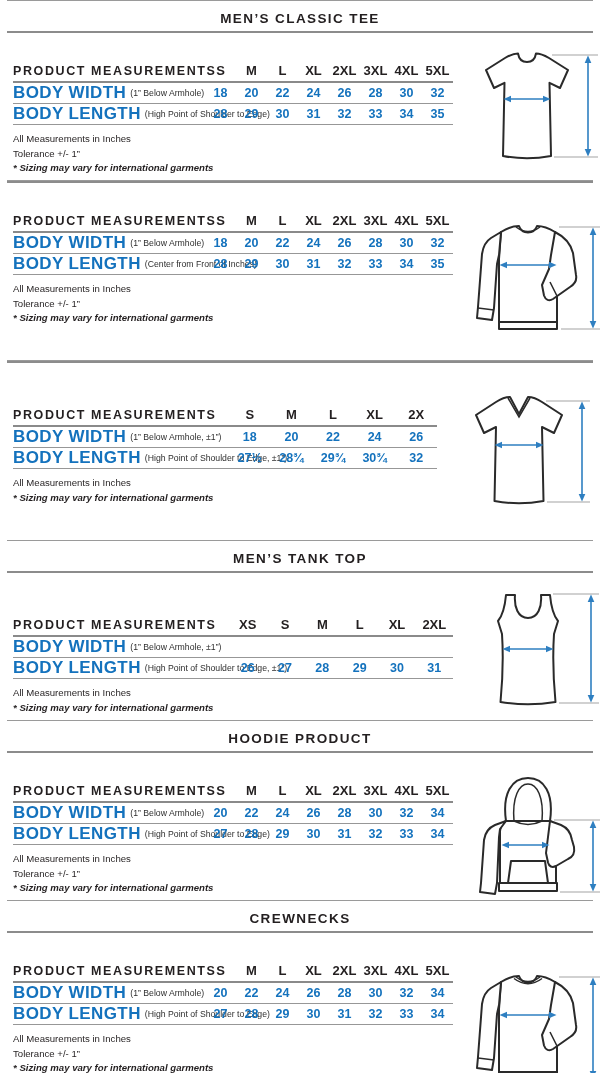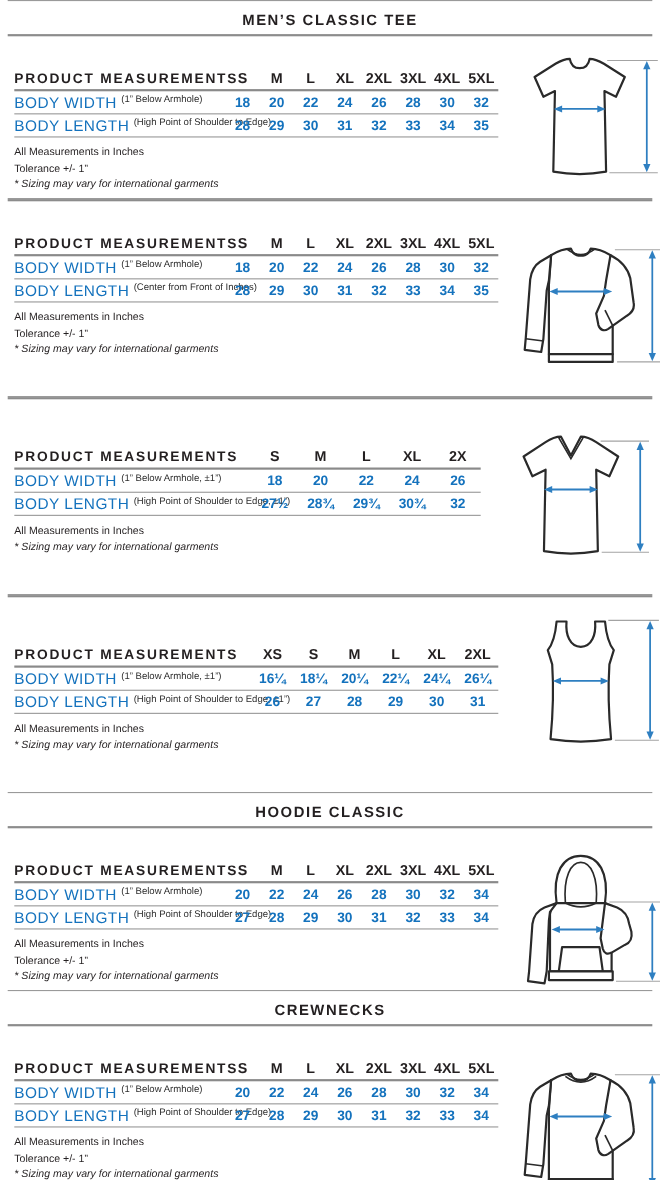--- a/index.html
+++ b/index.html
@@ -13,32 +13,32 @@
   .rule.thick{border-top:2px solid #8c8c8c}
   .title{margin:0;padding:10px 0 5px;text-align:center;font-size:13.5px;font-weight:800;letter-spacing:1.4px;color:var(--ink)}
   .secbody{display:flex;padding:0 6px 0 13px}
   .left{width:440px;flex:none}
   .left.narrow{width:424px}
   .mt-std{margin-top:28px}
   .mt-deep{margin-top:42px}
   .row{display:flex}
   .thead{height:22px;align-items:flex-end;padding-bottom:3px;border-bottom:2px solid #8a8a8a}
   .drow{height:21px;align-items:center;border-bottom:1.5px solid #979797}
-  .lbl{width:192px;flex:none;display:flex;align-items:flex-start;gap:4px;white-space:nowrap}
+  .lbl{width:192px;flex:none;display:flex;align-items:center;gap:4px;white-space:nowrap}
   .widelbl .lbl{width:216px}
   .hlabel{font-size:12.5px;font-weight:800;letter-spacing:1.6px;color:var(--ink)}
   .cells{flex:1;display:flex}
   .cell{flex:1;text-align:center}
   .szh{font-size:13px;font-weight:800;color:var(--ink)}
-  .rowname{font-size:14px;font-weight:400;color:var(--blue);letter-spacing:.4px}
+  .rowname{font-size:17px;font-weight:700;color:var(--blue);letter-spacing:.4px}
   .rowdetail{font-size:8.7px;color:#2e2e2e}
   .val{font-size:12.5px;font-weight:800;color:var(--blue)}
   .notes{margin-top:7px;font-size:9.6px;line-height:14.5px}
   .note b{font-weight:400}
-  .sizing{font-style:italic;font-weight:400}
+  .sizing{font-style:italic;font-weight:700}
   .illus{flex:1;display:flex;justify-content:flex-end;align-items:flex-start}
   .illus svg{display:block}
   .i1{margin-top:14px}.i2{margin-top:36px}.i3{margin-top:26px}.i4{margin-top:16px}.i5{margin-top:22px}.i6{margin-top:36px}
   .garment{fill:#fff;stroke:#2a2a2a;stroke-width:2;stroke-linejoin:round}
   .detail-line{fill:none;stroke:#2a2a2a;stroke-width:1.5}
   .ext{stroke:#a3a3a3;stroke-width:1}
   .arrow{stroke:#2e7fc1;stroke-width:1.6}
   .ah{fill:#2e7fc1;stroke:none}
 </style>
 </head>
@@ -261,48 +261,41 @@
           <line class="arrow" x1="56" y1="56" x2="94" y2="56"></line>
           <polygon class="ah" points="50.5,56 58,52.8 58,59.2"></polygon>
           <polygon class="ah" points="99.5,56 92,52.8 92,59.2"></polygon>
         </svg>
       </div>
     </div>
   </section>
 
   <section class="sec">
     <div class="rule"></div>
+    <h2 class="title">MEN’S TANK TOP</h2>
     <div class="rule thick"></div>
     <div class="secbody">
       <div class="left widelbl mt-deep">
         <div class="row thead">
           <div class="lbl">
               <span class="hlabel">PRODUCT MEASUREMENTS</span>
             </div>
           <div class="cells">
               <span class="cell szh">XS</span>
               <span class="cell szh">S</span>
               <span class="cell szh">M</span>
               <span class="cell szh">L</span>
               <span class="cell szh">XL</span>
               <span class="cell szh">2XL</span>
             </div>
         </div>
         <div class="row drow">
           <div class="lbl">
               <span class="rowname">BODY WIDTH</span>
               <span class="rowdetail">(1” Below Armhole, ±1”)</span>
-            </div>
-          <div class="cells">
-              <span class="cell val">16¼</span>
-              <span class="cell val">18¼</span>
-              <span class="cell val">20¼</span>
-              <span class="cell val">22¼</span>
-              <span class="cell val">24¼</span>
-              <span class="cell val">26¼</span>
             </div>
         </div>
         <div class="row drow">
           <div class="lbl">
               <span class="rowname">BODY LENGTH</span>
               <span class="rowdetail">(High Point of Shoulder to Edge, ±1”)</span>
             </div>
           <div class="cells">
               <span class="cell val">26</span>
               <span class="cell val">27</span>
@@ -328,21 +321,21 @@
           <line class="arrow" x1="55" y1="60" x2="95" y2="60"></line>
           <polygon class="ah" points="49.5,60 57,56.8 57,63.2"></polygon>
           <polygon class="ah" points="100.5,60 93,56.8 93,63.2"></polygon>
         </svg>
       </div>
     </div>
   </section>
 
   <section class="sec">
     <div class="rule"></div>
-    <h2 class="title">HOODIE CLASSIC</h2>
+    <h2 class="title">HOODIE PRODUCT</h2>
     <div class="rule thick"></div>
     <div class="secbody">
       <div class="left mt-std">
         <div class="row thead">
           <div class="lbl">
               <span class="hlabel">PRODUCT MEASUREMENTS</span>
             </div>
           <div class="cells">
               <span class="cell szh">S</span>
               <span class="cell szh">M</span>

